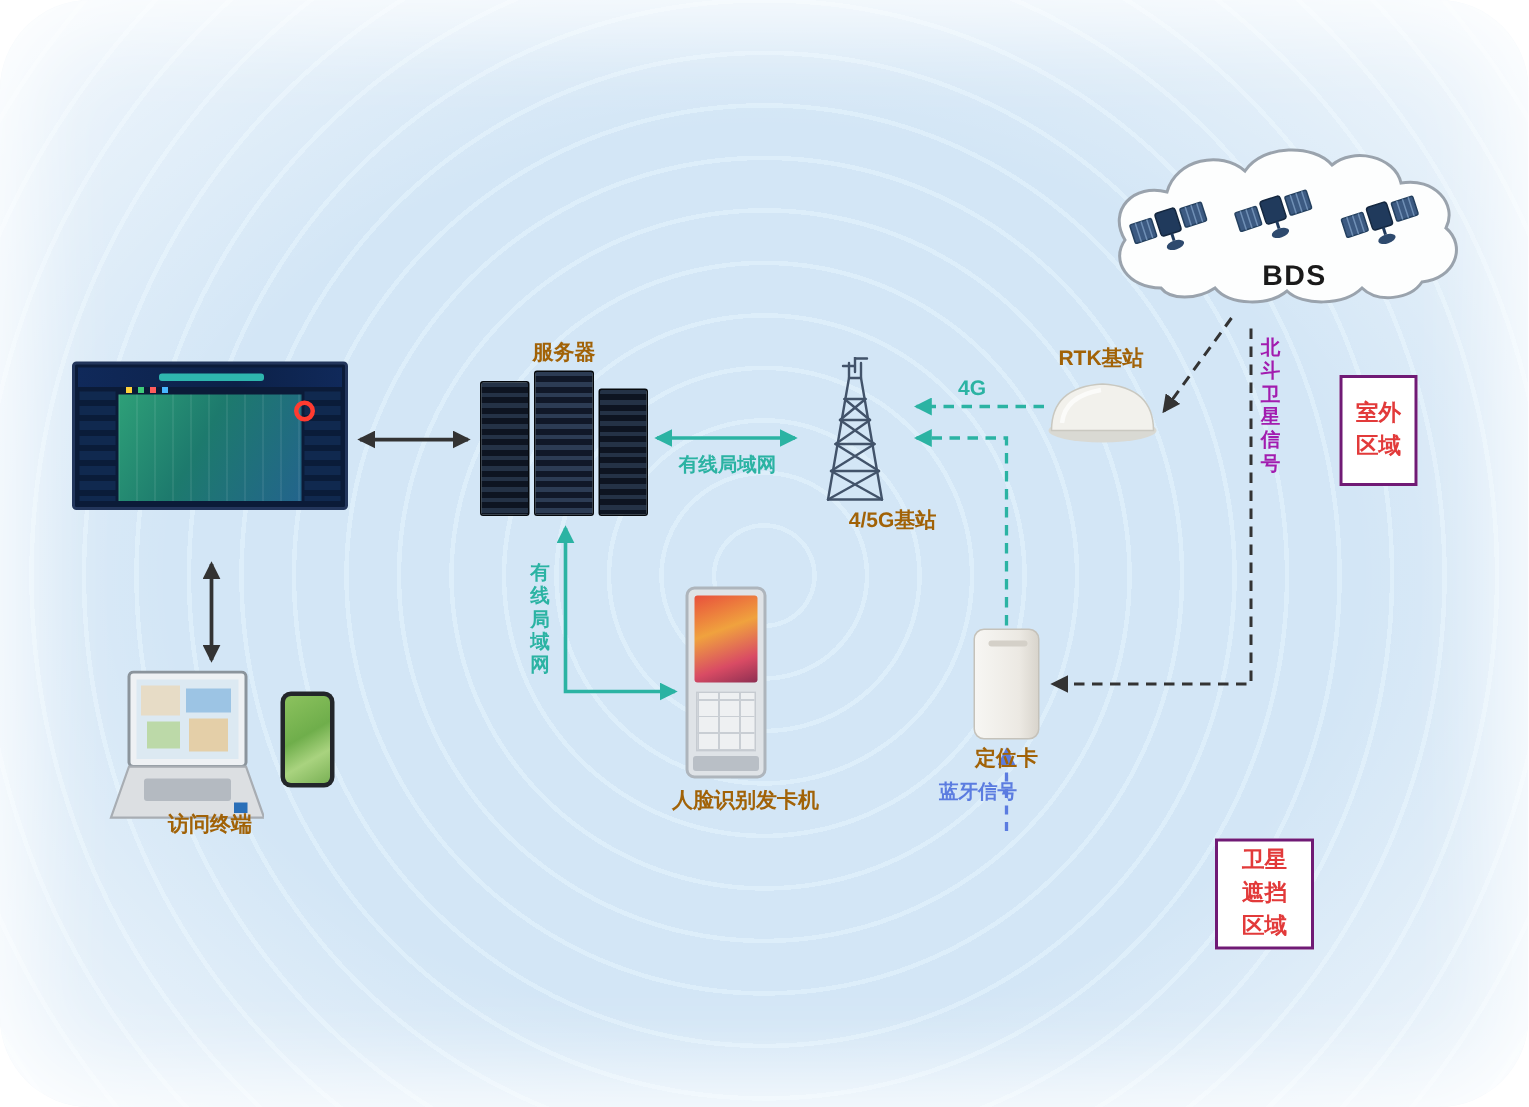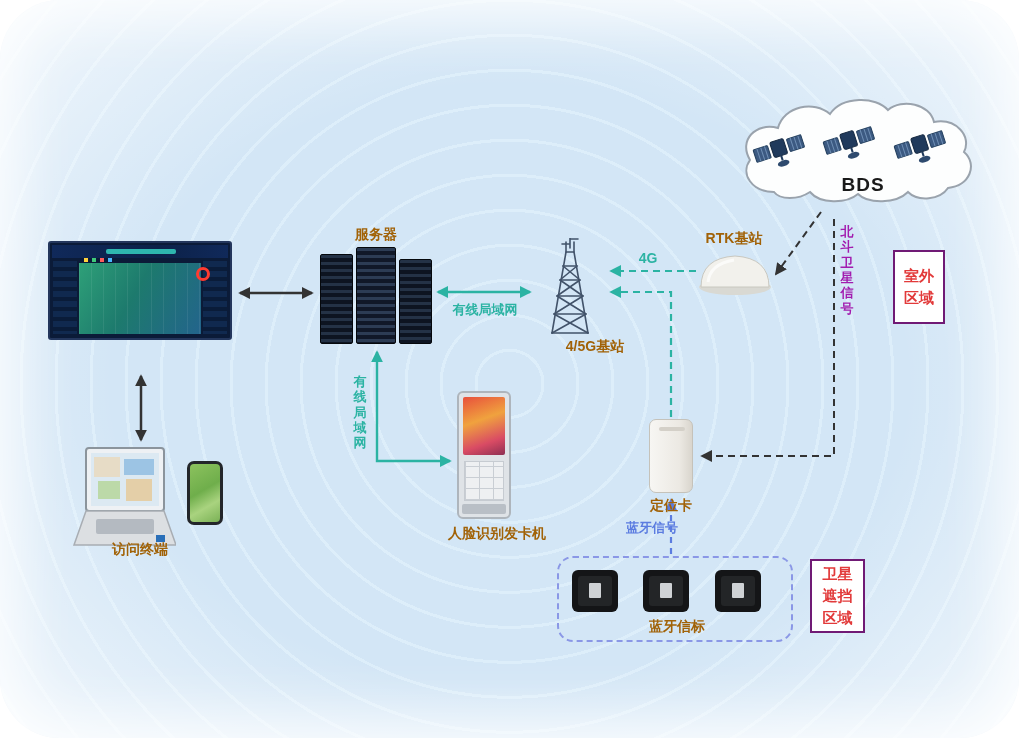--- a/index.html
+++ b/index.html
@@ -63,21 +63,21 @@
   
   .beacon-box { left:557px; top:556px; width:236px; height:86px; border:2px dashed #8a97e6; border-radius:16px; }
   .beacon { position:absolute; width:46px; height:42px; background:#141517; border-radius:6px; }
   .beacon-inner { position:absolute; inset:6px; background:#232527; border-radius:3px; }
   .beacon-tag { position:absolute; left:17px; top:13px; width:12px; height:15px; background:#cfd2d5; border-radius:1px; }
 
   
   .red-box { position:absolute; background:#fff; border:2px solid #701a75; display:flex; align-items:center; justify-content:center; }
   .red-box span { width:2em; word-break:break-all; text-align:center; color:#e23a3a; font-weight:700; font-size:15px; line-height:1.45; }
   .box-outdoor { left:893px; top:250px; width:52px; height:74px; }
-  .box-blocked { left:810px; top:559px; width:55px; height:74px;align-items:center; }
+  .box-blocked { left:810px; top:559px; width:66px; height:74px;align-items:center; }
 </style>
 </head>
 <body>
 
 <div class="stage">
   <div class="canvas"></div>
 
   <svg class="wires" width="1019" height="738">
     <defs>
       <marker id="mB" viewBox="0 0 10 10" refX="8.5" refY="5" markerWidth="12" markerHeight="12" markerUnits="userSpaceOnUse" orient="auto-start-reverse">
@@ -207,32 +207,17 @@
   </div>
   <div class="lbl" style="left:437px; top:525px; width:120px;">人脸识别发卡机</div>
 
   <div class="abs poscard">
     <div class="poscard-slot"></div>
   </div>
   <div class="lbl" style="left:641px; top:497px; width:60px;">定位卡</div>
 
   <div class="lbl blue" style="left:588px; top:520px; width:64px; font-size:13px;margin-left:32px;">蓝牙信号</div>
 
-  <div class="abs beacon-box">
-    <div class="beacon" style="left:13px; top:12px;">
-      <div class="beacon-inner"></div>
-      <div class="beacon-tag"></div>
-    </div>
-    <div class="beacon" style="left:84px; top:12px;">
-      <div class="beacon-inner"></div>
-      <div class="beacon-tag"></div>
-    </div>
-    <div class="beacon" style="left:156px; top:12px;">
-      <div class="beacon-inner"></div>
-      <div class="beacon-tag"></div>
-    </div>
-    <div class="lbl" style="left:73px; top:60px; width:90px;">蓝牙信标</div>
-  </div>
 
   <div class="red-box box-blocked">
     <span>卫星遮挡区域</span>
   </div>
 </div>
 
 </body></html>

